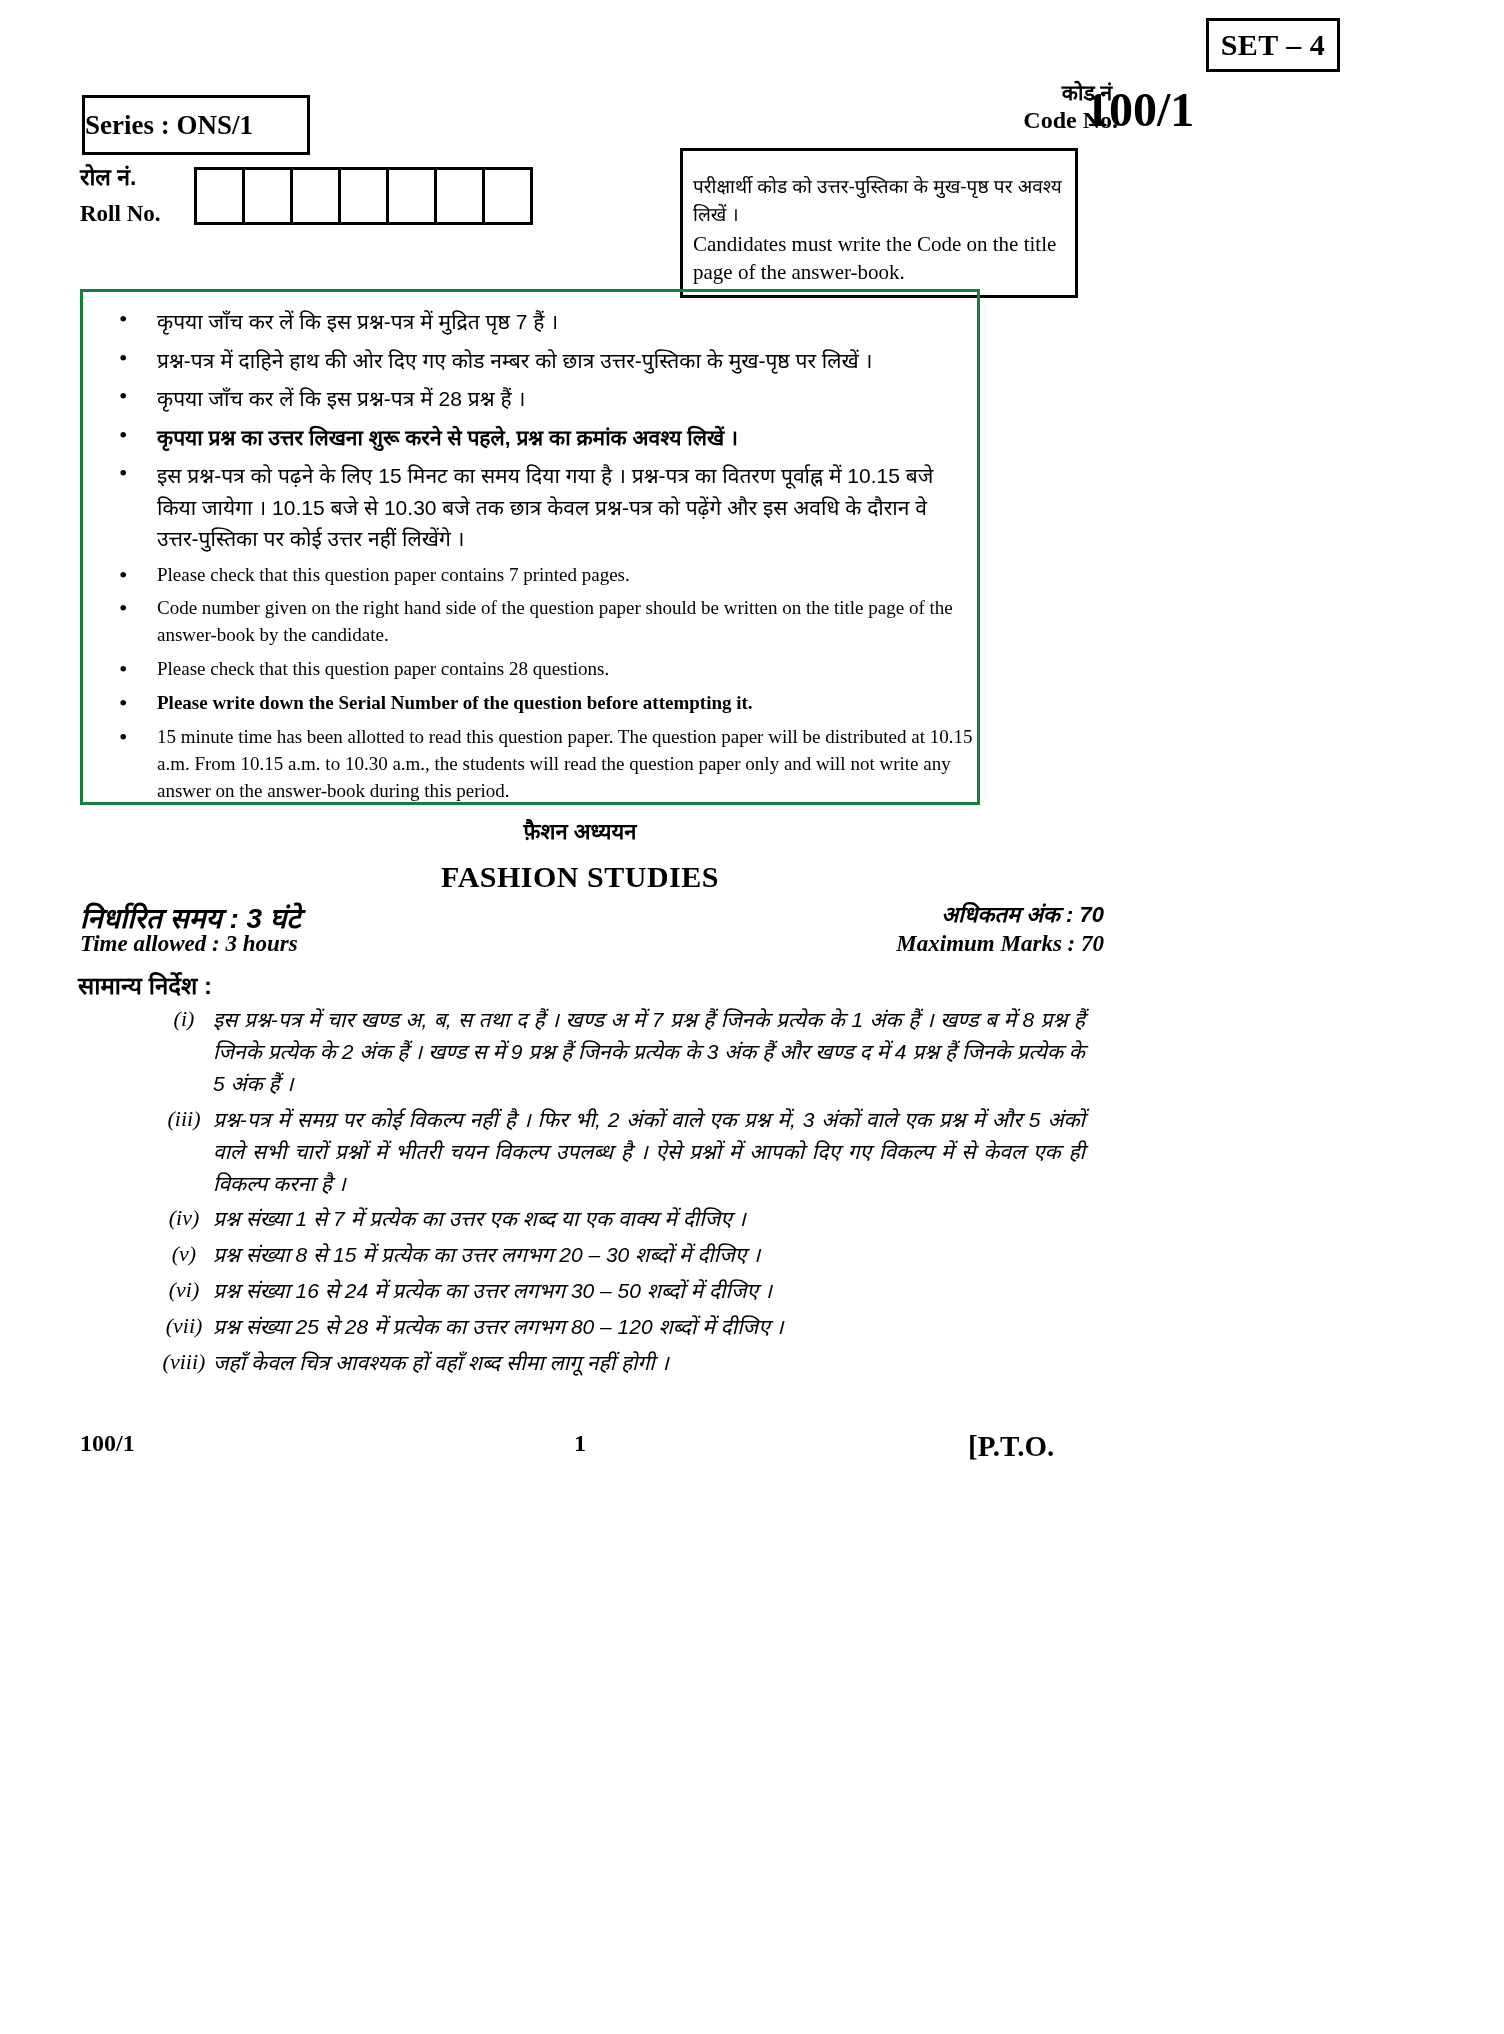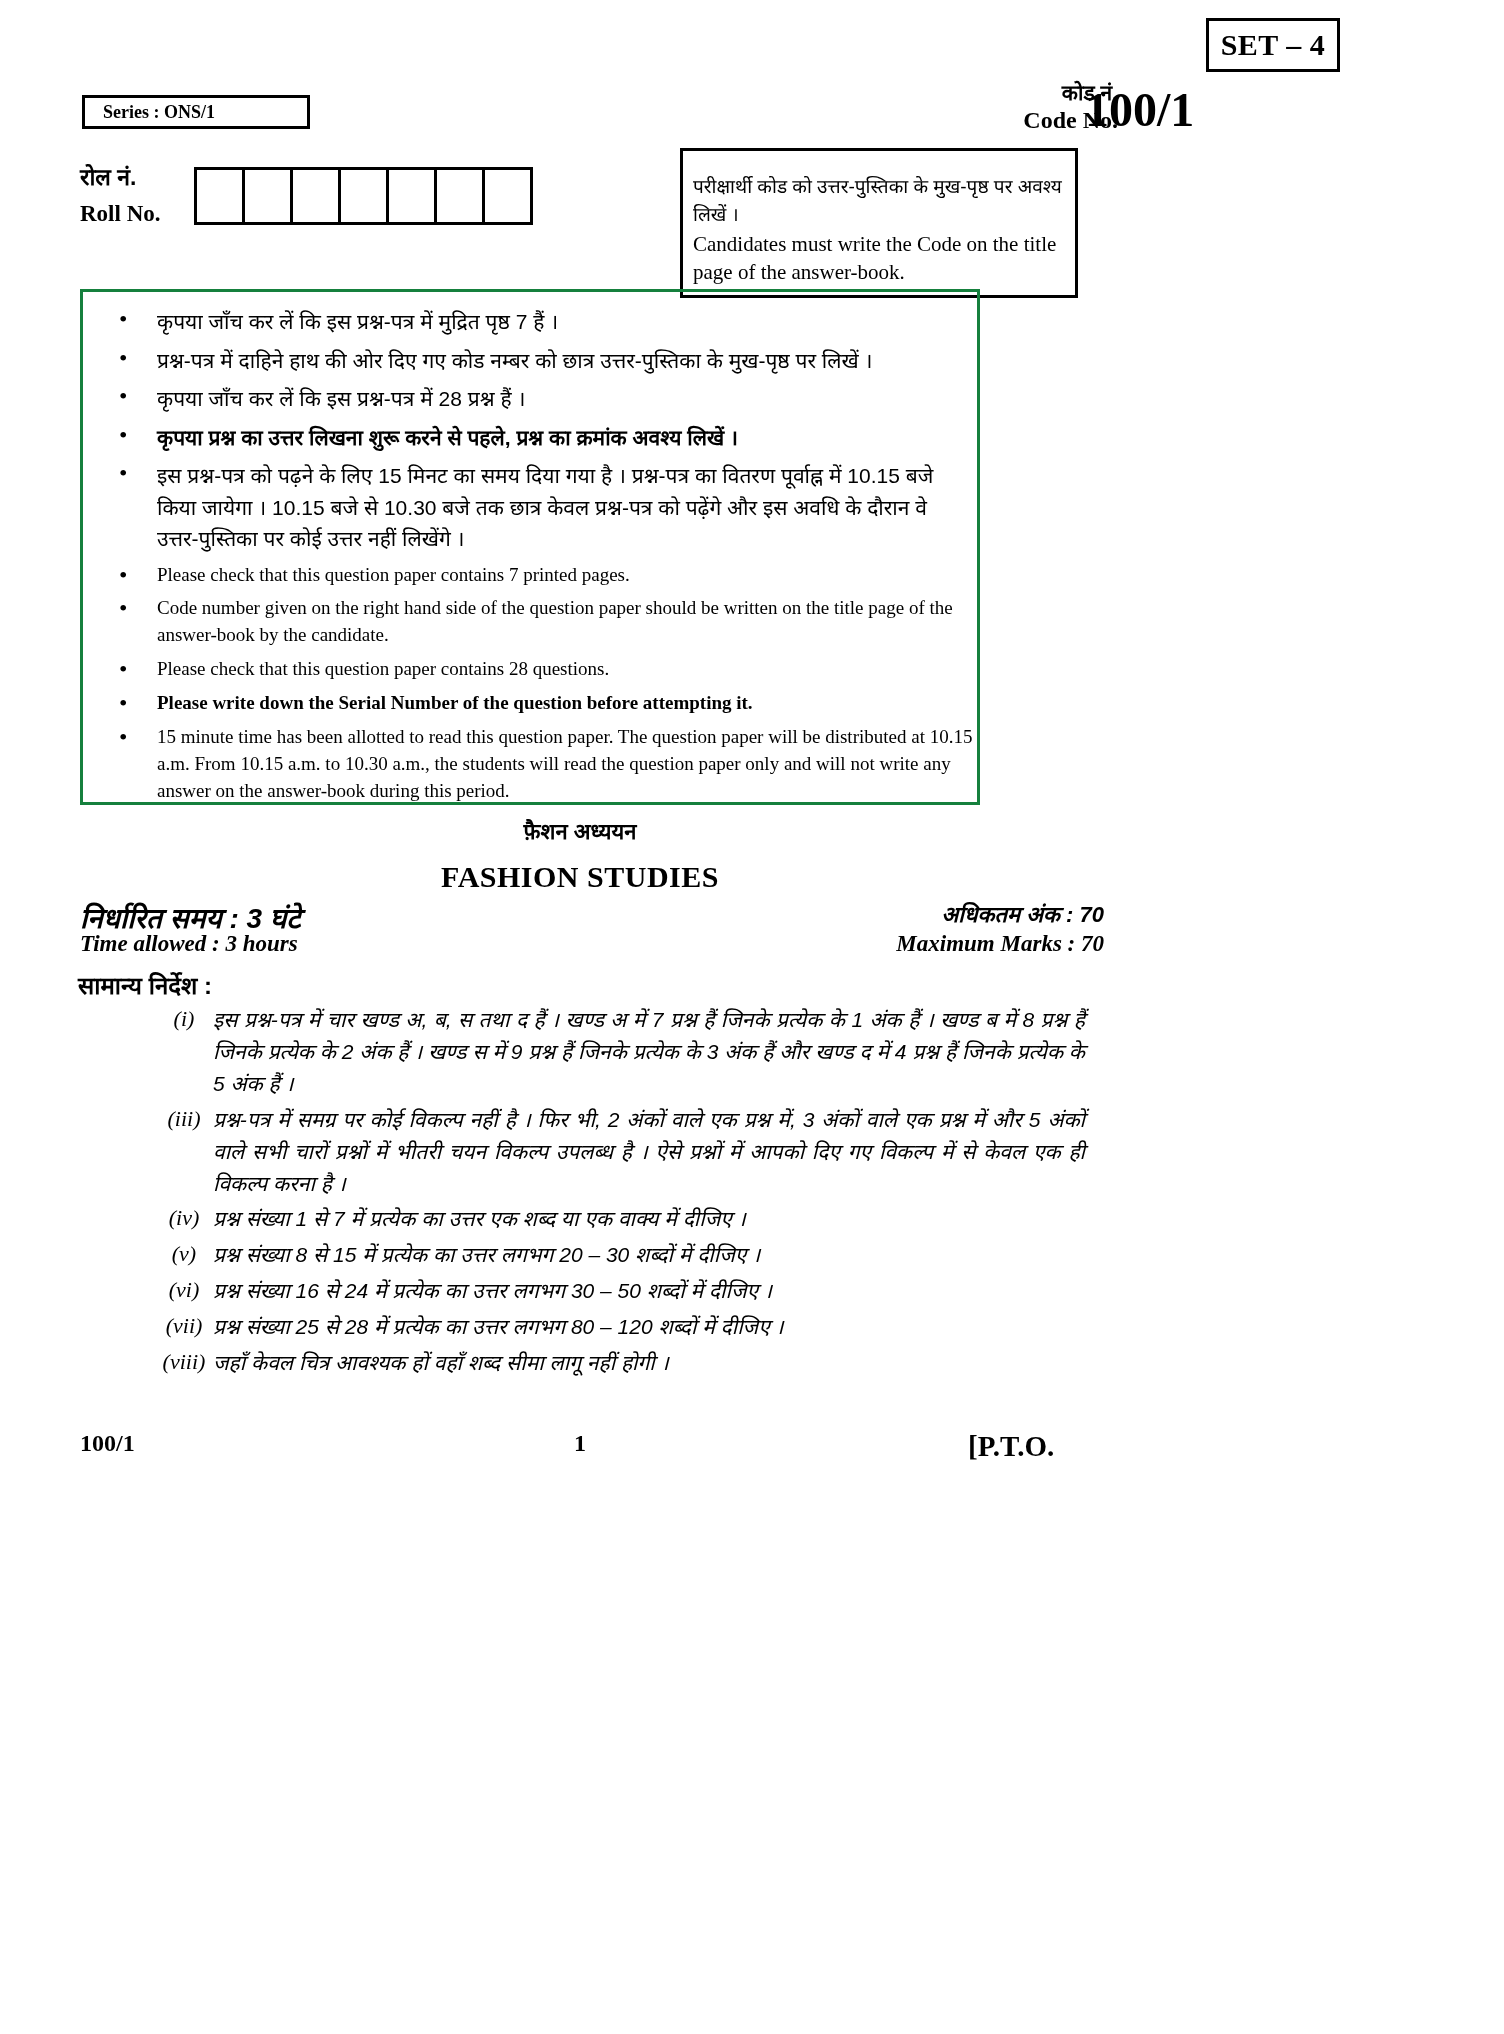--- a/index.html
+++ b/index.html
@@ -38,28 +38,28 @@
     font-size: 30px;
     letter-spacing: 0.5px;
   }
 
   
   .series-box {
     position: absolute;
     left: 82px;
     top: 95px;
     width: 228px;
-    height: 34px;
+    height: 60px;
     border: 3px solid #000;
     display: flex;
     align-items: center;
-    padding-left: 18px;
+    padding-left: 0;
     box-sizing: border-box;
     font-weight: bold;
-    font-size: 18px;
+    font-size: 27px;
   }
 
   
   .code-block {
     position: absolute;
     left: 818px;
     top: 80px;
     width: 300px;
     text-align: right;
   }

